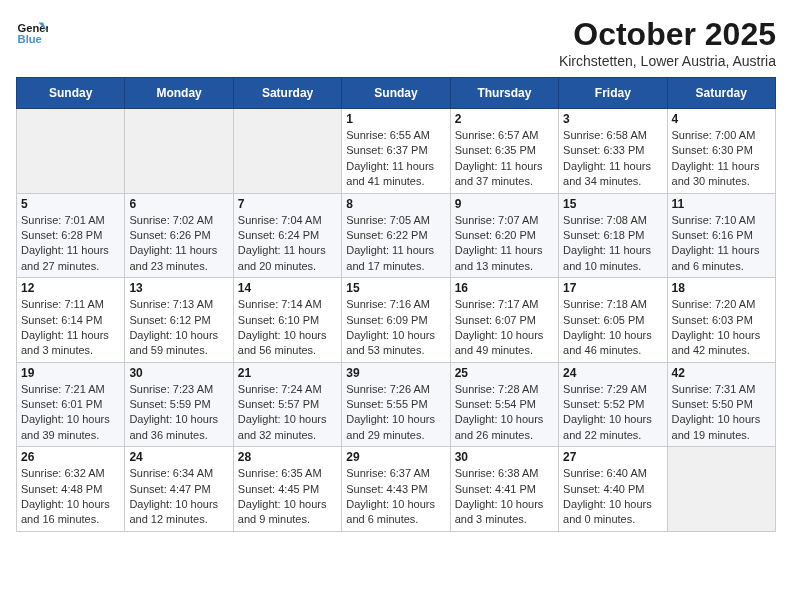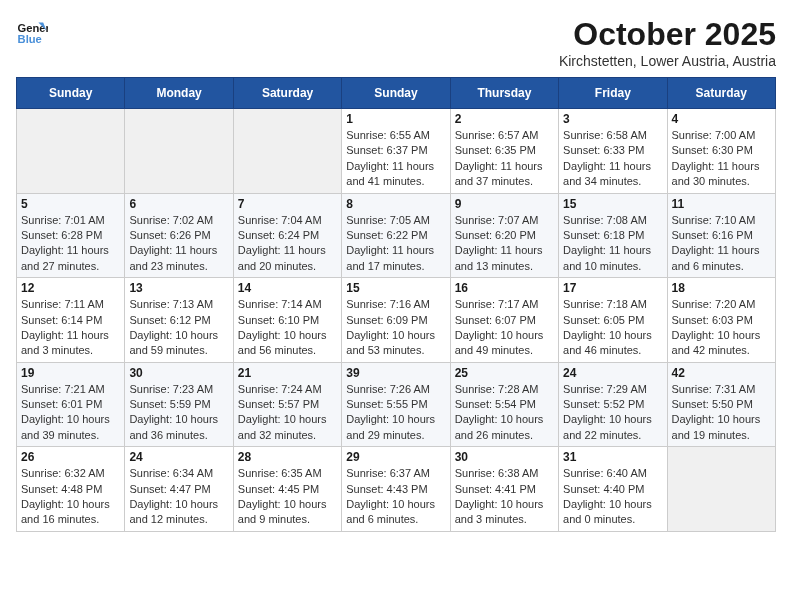--- a/index.html
+++ b/index.html
@@ -235,19 +235,19 @@
         </td>
         <td>
           <div class="day-num">29</div>
           <div class="day-info">Sunrise: 6:37 AM<br>Sunset: 4:43 PM<br>Daylight: 10 hours<br>and 6 minutes.</div>
         </td>
         <td>
           <div class="day-num">30</div>
           <div class="day-info">Sunrise: 6:38 AM<br>Sunset: 4:41 PM<br>Daylight: 10 hours<br>and 3 minutes.</div>
         </td>
         <td>
-          <div class="day-num">31</div>
+          <div class="day-num">27</div>
           <div class="day-info">Sunrise: 6:40 AM<br>Sunset: 4:40 PM<br>Daylight: 10 hours<br>and 0 minutes.</div>
         </td>
         <td class="empty-cell"></td>
       </tr>
     </tbody>
 </table>
 
 </body></html>

